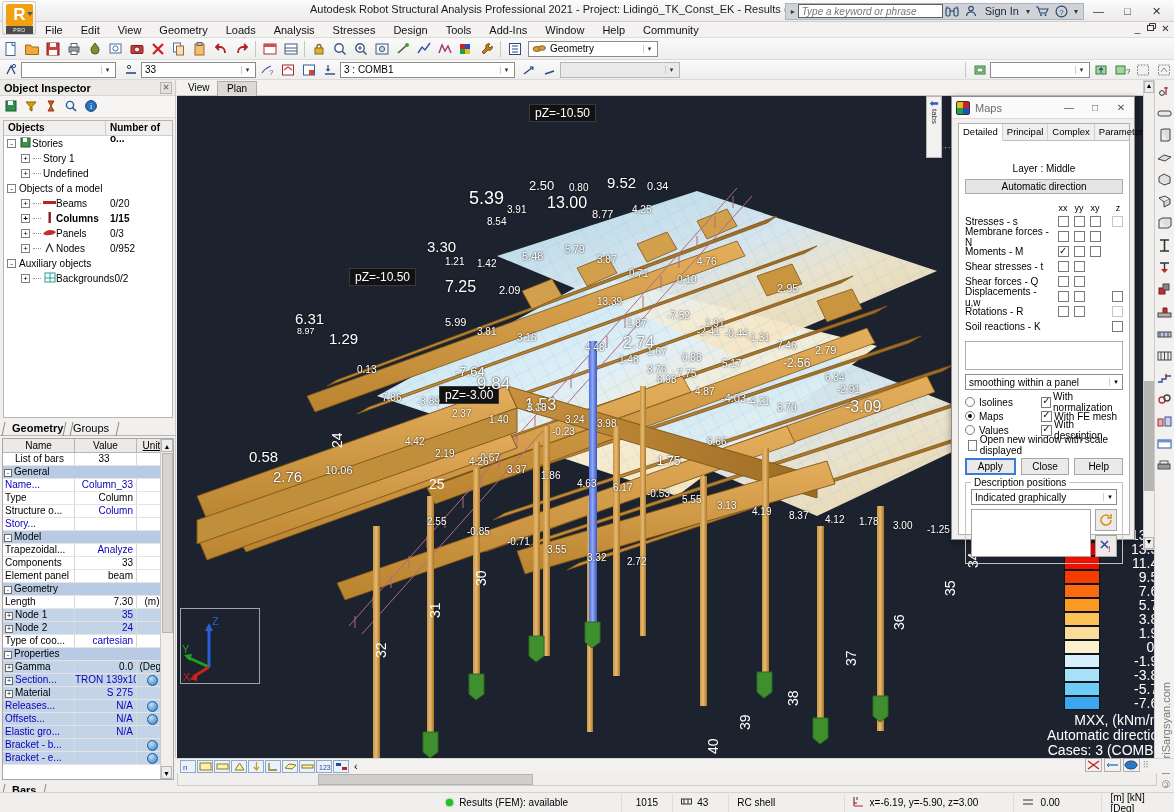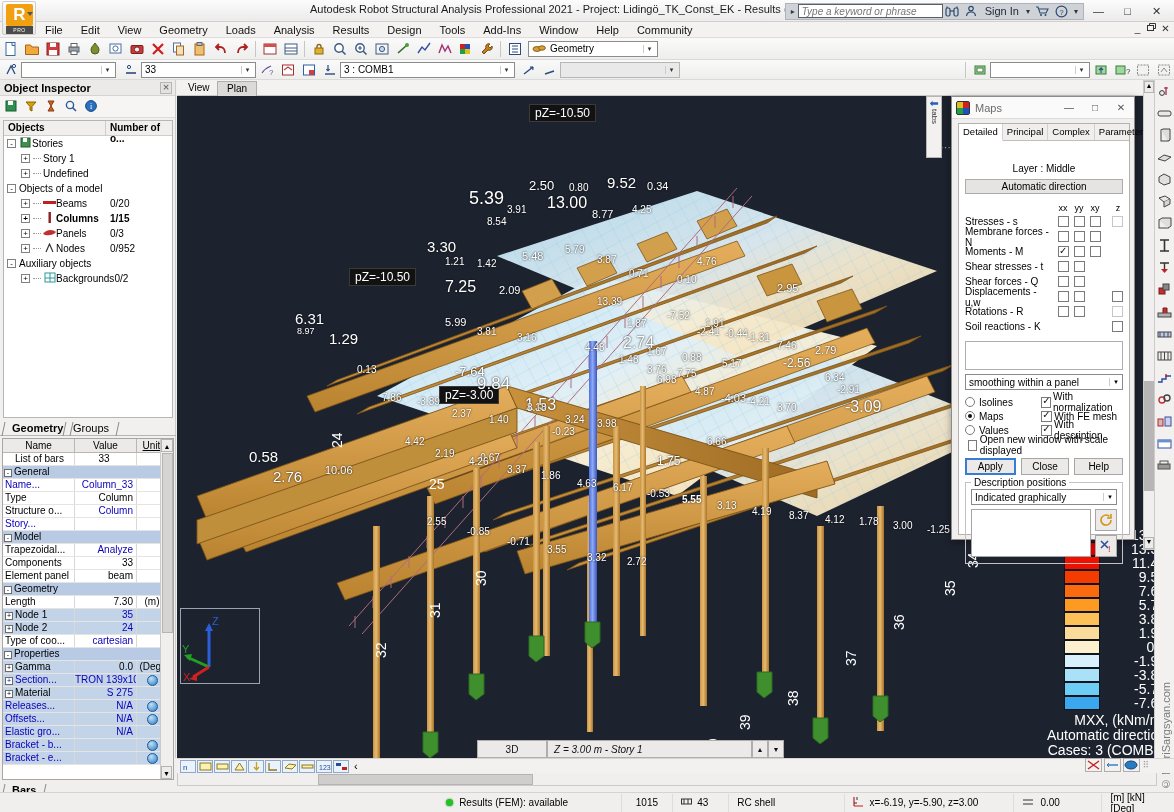--- a/index.html
+++ b/index.html
@@ -353,21 +353,21 @@
   </div>
 
   <div class="menubar">
     <div class="menu-items">
       <span>File</span>
       <span>Edit</span>
       <span>View</span>
       <span>Geometry</span>
       <span>Loads</span>
       <span>Analysis</span>
-      <span>Results</span>
+      <span>Stresses</span>
       <span>Design</span>
       <span>Tools</span>
       <span>Add-Ins</span>
       <span>Window</span>
       <span>Help</span>
       <span>Community</span>
     </div>
     <div class="mini-wbtns">
       <i>_</i>
       <i>
@@ -1134,21 +1134,21 @@
         <div class="numlbl" style="left: 388px; top: 318px; font-size: 10px;">3.24</div>
         <div class="numlbl" style="left: 420px; top: 322px; font-size: 10px;">3.98</div>
         <div class="numlbl" style="left: 228px; top: 340px; font-size: 10px;">4.42</div>
         <div class="numlbl" style="left: 258px; top: 352px; font-size: 10px;">2.19</div>
         <div class="numlbl" style="left: 292px; top: 360px; font-size: 10px;">4.26</div>
         <div class="numlbl" style="left: 330px; top: 368px; font-size: 10px;">3.37</div>
         <div class="numlbl" style="left: 364px; top: 374px; font-size: 10px;">1.86</div>
         <div class="numlbl" style="left: 400px; top: 382px; font-size: 10px;">4.63</div>
         <div class="numlbl" style="left: 436px; top: 386px; font-size: 10px;">6.17</div>
         <div class="numlbl" style="left: 470px; top: 392px; font-size: 10px;">-0.53</div>
-        <div class="numlbl" style="left: 505px; top: 398px; font-size: 10px; font-weight: bold;">5.55</div>
+        <div class="numlbl" style="left: 505px; top: 398px; font-size: 10px;">5.55</div>
         <div class="numlbl" style="left: 540px; top: 404px; font-size: 10px;">3.13</div>
         <div class="numlbl" style="left: 575px; top: 410px; font-size: 10px;">4.19</div>
         <div class="numlbl" style="left: 612px; top: 414px; font-size: 10px;">8.37</div>
         <div class="numlbl" style="left: 648px; top: 418px; font-size: 10px;">4.12</div>
         <div class="numlbl" style="left: 682px; top: 420px; font-size: 10px;">1.78</div>
         <div class="numlbl" style="left: 716px; top: 424px; font-size: 10px;">3.00</div>
         <div class="numlbl" style="left: 750px; top: 428px; font-size: 10px;">-1.25</div>
         <div class="numlbl" style="left: 250px; top: 420px; font-size: 10px;">2.55</div>
         <div class="numlbl" style="left: 290px; top: 430px; font-size: 10px;">-0.85</div>
         <div class="numlbl" style="left: 330px; top: 440px; font-size: 10px;">-0.71</div>
@@ -1243,26 +1243,20 @@
             <span class="lg-val">-7.64</span>
           </div>
         </div>
       <div class="lg-foot">
         <div>MXX, (kNm/m)</div>
         <div>Automatic direction</div>
         <div>Cases: 3 (COMB1)</div>
       </div>
     </div>
 
-    <div class="vpb">
-      <div class="cell c-3d">3D</div>
-      <div class="cell c-z">Z = 3.00 m - Story 1</div>
-      <div class="cell c-sp">▲</div>
-      <div class="cell c-sp">▼</div>
-    </div>
   </div>
 
   <div class="maps">
     <div class="maps-title">
       <span class="maps-icon"></span>
       <span class="t">Maps</span>
       <span class="wb">—</span>
       <span class="wb">□</span>
       <span class="wb">✕</span>
     </div>

